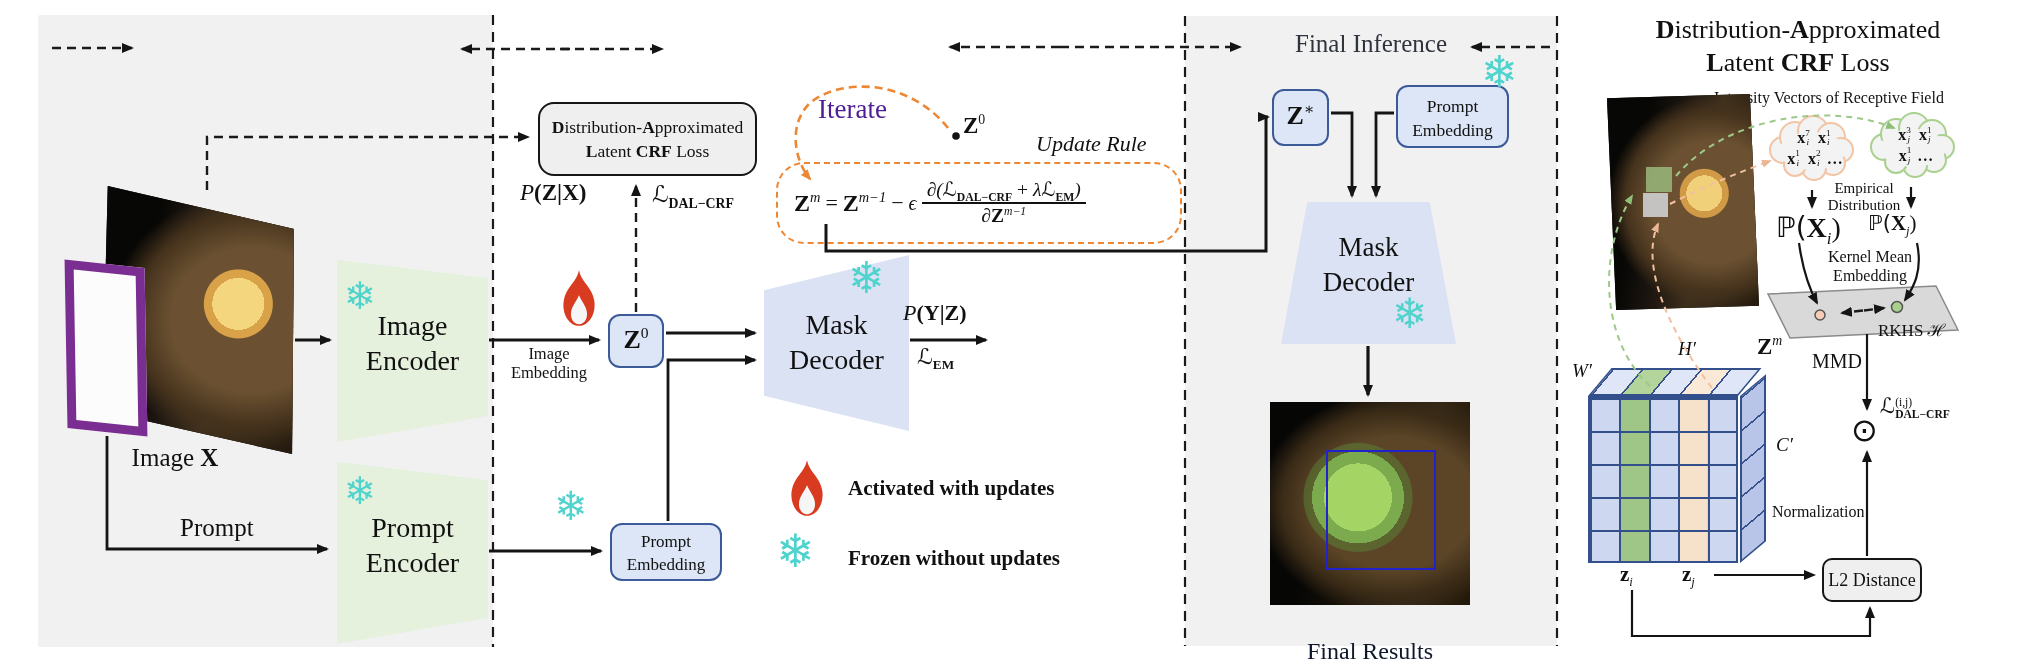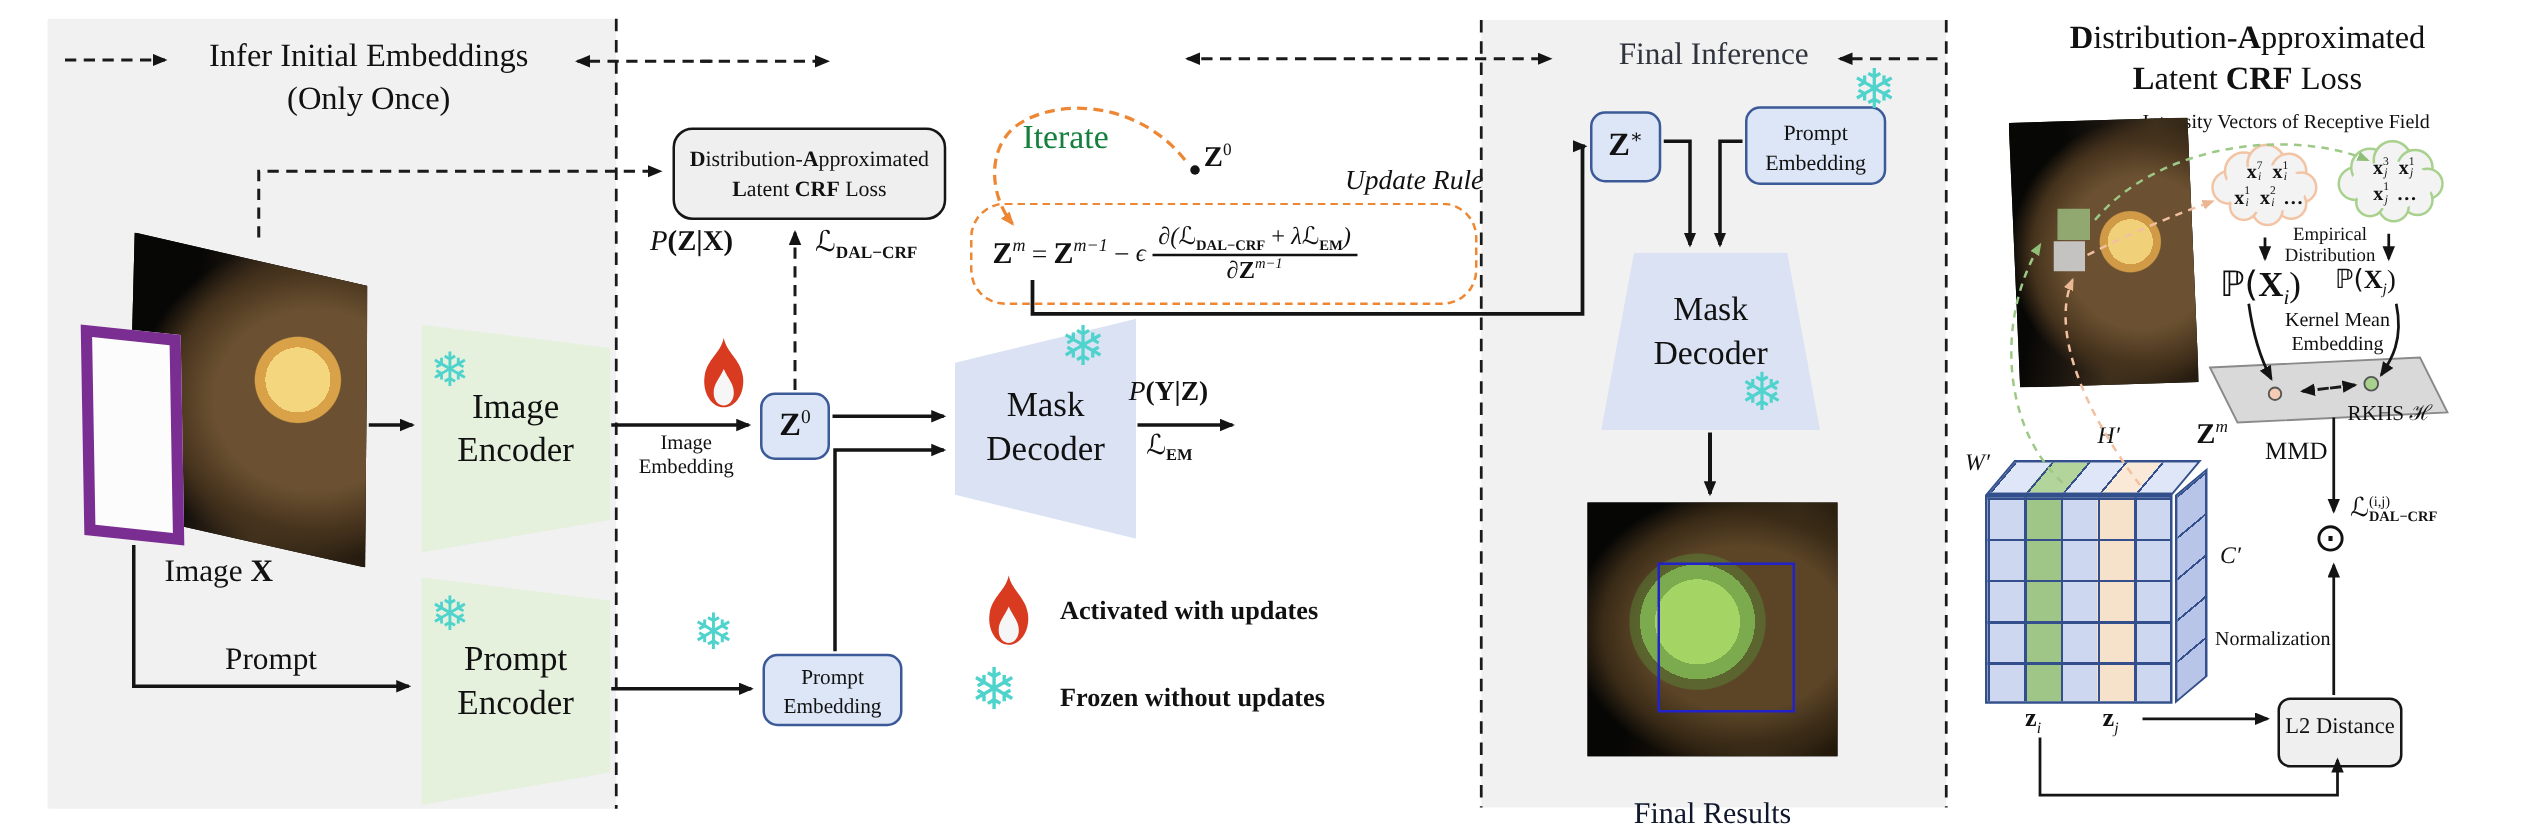--- a/index.html
+++ b/index.html
@@ -106,24 +106,20 @@
         <circle cx="1896" cy="162" r="11"></circle>
       <ellipse cx="1913" cy="148" rx="33" ry="19" stroke="none"></ellipse>
     </g>
     <g>
       <polygon points="1768,294 1936,286 1958,330 1790,338" fill="#d9d9d9" stroke="#8a8a8a" stroke-width="1.5"></polygon>
       <circle cx="1820" cy="315" r="5" fill="#f6cdb4" stroke="#555" stroke-width="1.5"></circle>
       <circle cx="1897" cy="307" r="5.5" fill="#a9d18e" stroke="#555" stroke-width="1.5"></circle>
     </g>
   </svg>
 
-  <div class="abs hdr" style="left:120px;top:28px;width:350px;font-size:26px;">
-    <div>Infer Initial Embeddings</div>
-    <div>(Only Once)</div>
-  </div>
 
   <div class="abs" style="left:102px;top:186px;width:192px;height:268px;">
     <div class="photo-left"></div>
   </div>
   <div class="abs" style="left:66px;top:264px;width:80px;height:168px;border:9px solid #7b2e91;background:#fcfcfd;transform:skewY(7deg) rotate(-1deg);box-sizing:border-box;"></div>
 
   <div class="abs" style="left:110px;top:444px;width:130px;text-align:center;font-size:25px;">
     <span>Image </span><span class="bd">X</span>
   </div>
   <div class="abs" style="left:180px;top:514px;font-size:25px;">Prompt</div>
@@ -161,25 +157,25 @@
       <use href="#flame"></use>
     </svg>
   <div class="box-blue" style="left:608px;top:314px;width:56px;height:54px;font-size:26px;line-height:48px;">
     <span class="bd">Z</span><span class="sp">0</span>
   </div>
   <div class="abs" style="left:494px;top:345px;width:110px;text-align:center;font-size:16.5px;line-height:1.15;">
     <div>Image</div>
     <div>Embedding</div>
   </div>
 
-  <div class="abs" style="left:818px;top:94px;font-size:27px;color:#15803d;">Iterate</div>
+  <div class="abs" style="left:818px;top:94px;font-size:27px;color:#4c1d95;">Iterate</div>
   <div class="abs" style="left:963px;top:113px;font-size:23px;">
     <span class="bd">Z</span><span class="sp">0</span>
   </div>
-  <div class="abs it" style="left:1076px;top:131px;font-size:22px;text-align:center;">Update Rule</div>
+  <div class="abs it" style="left:1036px;top:131px;font-size:22px;text-align:center;">Update Rule</div>
 
   <div class="abs" style="left:776px;top:162px;width:406px;height:82px;border:2.2px dashed #ed8733;border-radius:28px;box-sizing:border-box;"></div>
   <div class="abs formula-row" style="left:794px;top:170px;height:66px;">
     <span style="font-size:24px;"><span class="bd">Z</span><span class="sp it">m</span></span>
     <span style="font-size:22px;">=</span>
     <span style="font-size:24px;"><span class="bd">Z</span><span class="sp it">m−1</span></span>
     <span style="font-size:22px;">−</span>
     <span class="it" style="font-size:20px;">ϵ</span>
     <span class="frac" style="font-size:19.5px;">
       <span class="num"><span class="it">∂(</span><span style="font-family:'DejaVu Sans',sans-serif;">ℒ</span><span class="sb bd">DAL−CRF</span> <span>+</span> <span class="it">λ</span><span style="font-family:'DejaVu Sans',sans-serif;">ℒ</span><span class="sb bd">EM</span><span class="it">)</span></span>
@@ -354,21 +350,21 @@
     <span class="bd">Z</span><span class="sp it">m</span>
   </div>
   <div class="abs it" style="left:1776px;top:434px;font-size:19px;">C′</div>
   <div class="abs" style="left:1620px;top:562px;font-size:21px;">
     <span class="bd">z</span><span class="sb it">i</span>
   </div>
   <div class="abs" style="left:1682px;top:562px;font-size:21px;">
     <span class="bd">z</span><span class="sb it">j</span>
   </div>
   <div class="abs" style="left:1772px;top:503px;font-size:16px;">Normalization</div>
-  <div class="box-loss" style="left:1822px;top:558px;width:100px;height:56px;font-size:18px;line-height:40px;border-radius:10px;border-width:2.5px;">L2 Distance</div>
+  <div class="box-loss" style="left:1822px;top:558px;width:100px;height:44px;font-size:18px;line-height:40px;border-radius:10px;border-width:2.5px;">L2 Distance</div>
 
   <svg class="abs" style="left:0;top:0;pointer-events:none;" width="2017" height="670">
     <defs>
       <marker id="mb" markerWidth="14" markerHeight="12" refX="10" refY="5" orient="auto" markerUnits="userSpaceOnUse">
           <path d="M0,0 L12,5 L0,10 Z" fill="#141414"></path>
         </marker>
       <marker id="mo" markerWidth="13" markerHeight="11" refX="9" refY="4.5" orient="auto" markerUnits="userSpaceOnUse">
           <path d="M0,0 L11,4.5 L0,9 Z" fill="#ed8733"></path>
         </marker>
       <marker id="mg" markerWidth="12" markerHeight="10" refX="8" refY="4" orient="auto" markerUnits="userSpaceOnUse">

